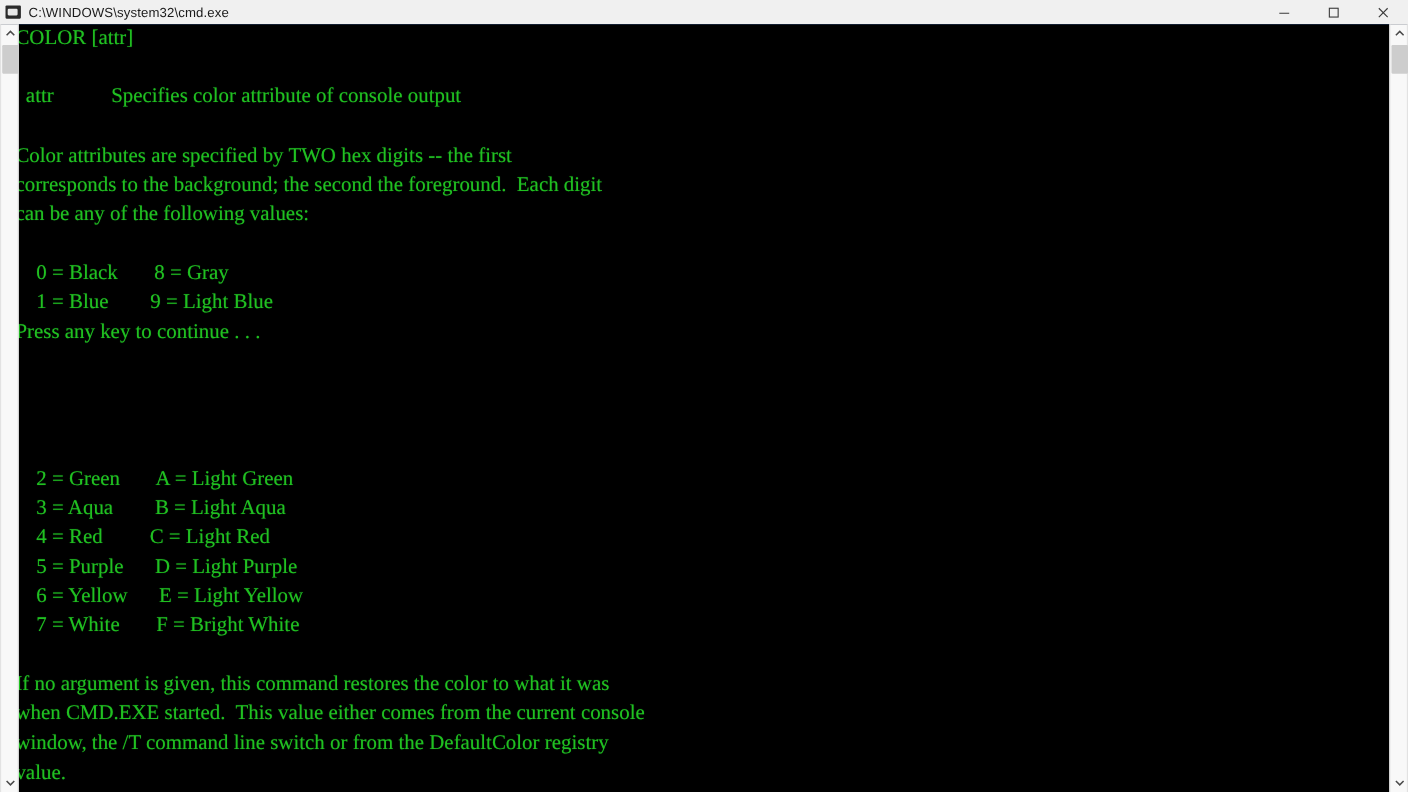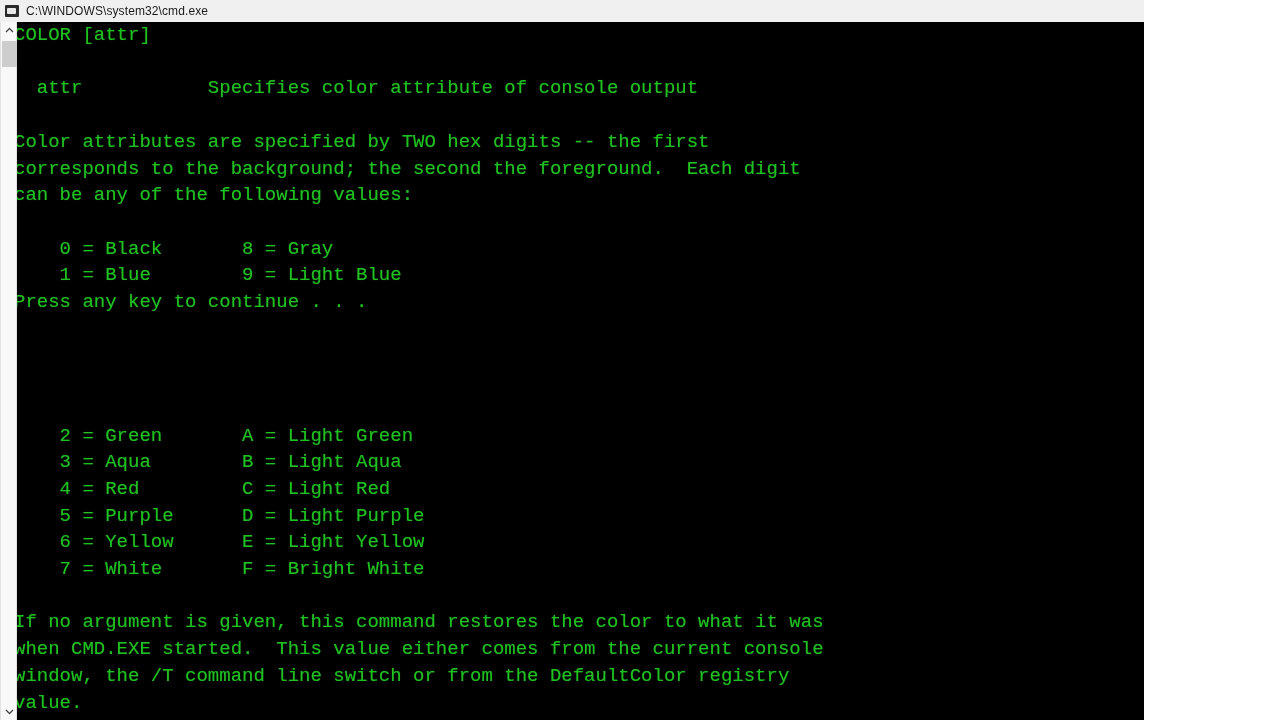--- a/index.html
+++ b/index.html
@@ -10,21 +10,21 @@
   body {
     width: 1280px;
     height: 720px;
     overflow: hidden;
     font-family: "Liberation Sans", sans-serif;
   }
 
   
   .window {
     position: relative;
-    width: 1144px;
+    width: 1280px;
     height: 720px;
     background: #3b82f6;
     overflow: hidden;
   }
 
   
   .titlebar {
     position: absolute;
     left: 0; top: 0;
     width: 1280px;
@@ -92,21 +92,21 @@
     height: 698px;
     background: #000000;
   }
 
   .console-text {
     position: absolute;
     left: 14px;
     top: 0px;
     width: 1230px;
     color: #20c020;
-    font-family: Liberation Mono, monospace;
+    font-family: Liberation Serif, serif;
     font-size: 19px;
     line-height: 26.7px;
     white-space: pre;
     letter-spacing: 0px;
     text-shadow: 0 0 1px rgba(40, 220, 60, 0.45);
   }
 
   
   .scrollbar {
     position: absolute;

